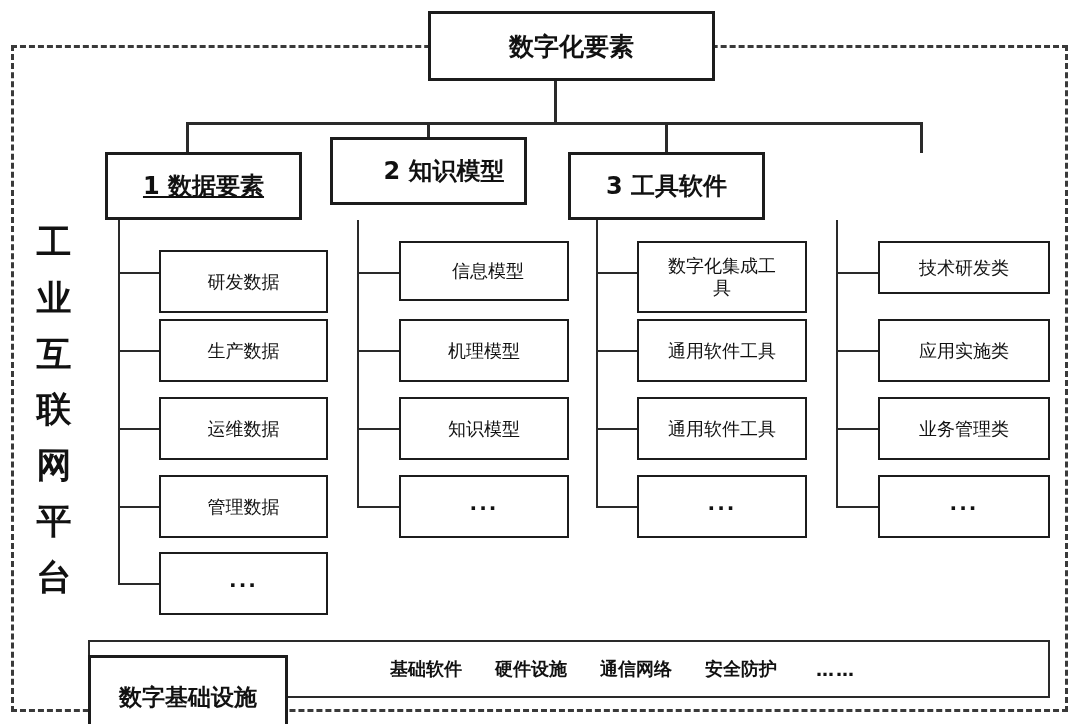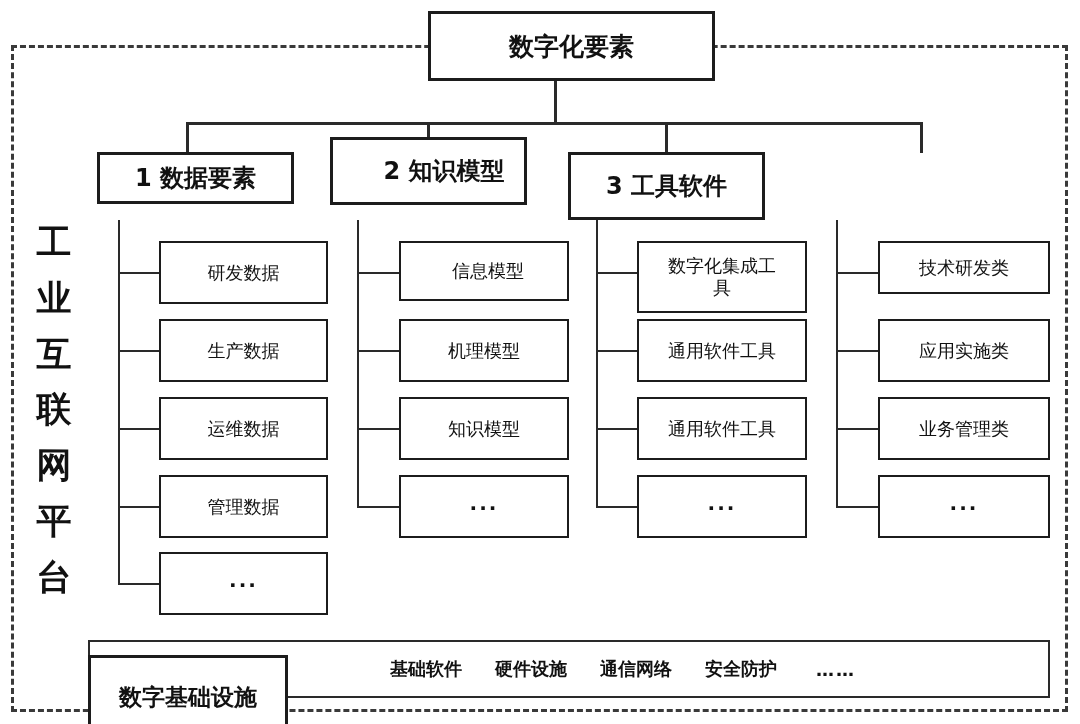--- a/index.html
+++ b/index.html
@@ -139,30 +139,30 @@
 
   <div class="line line-v" style="left:554px; top:81px; height:42px;"></div>
 
   <div class="line line-h" style="left:186px; top:122px; width:736px;"></div>
 
   <div class="line line-v" style="left:186px; top:122px; height:31px;"></div>
   <div class="line line-v" style="left:427px; top:122px; height:31px;"></div>
   <div class="line line-v" style="left:665px; top:122px; height:31px;"></div>
   <div class="line line-v" style="left:920px; top:122px; height:31px;"></div>
 
-  <div class="box box-cat" style="left:97px; top:152px; width:197px; height:52px;">1 数据要素</div>
+  <div class="box box-cat" style="left:105px; top:152px; width:197px; height:68px;text-decoration:underline;">1 数据要素</div>
 
   <div class="line line-thin-v" style="left:118px; top:220px; height:365px;"></div>
   <div class="line line-thin-h" style="left:118px; top:272px; width:42px;"></div>
   <div class="line line-thin-h" style="left:118px; top:350px; width:42px;"></div>
   <div class="line line-thin-h" style="left:118px; top:428px; width:42px;"></div>
   <div class="line line-thin-h" style="left:118px; top:506px; width:42px;"></div>
   <div class="line line-thin-h" style="left:118px; top:583px; width:42px;"></div>
 
-  <div class="box box-leaf" style="left:159px; top:241px; width:169px; height:63px;">研发数据</div>
+  <div class="box box-leaf" style="left:159px; top:250px; width:169px; height:63px;">研发数据</div>
   <div class="box box-leaf" style="left:159px; top:319px; width:169px; height:63px;">生产数据</div>
   <div class="box box-leaf" style="left:159px; top:397px; width:169px; height:63px;">运维数据</div>
   <div class="box box-leaf" style="left:159px; top:475px; width:169px; height:63px;">管理数据</div>
   <div class="box box-leaf ellipsis" style="left:159px; top:552px; width:169px; height:63px;">...</div>
 
   <div class="box box-cat" style="left:330px; top:137px; width:197px; height:68px;padding-left:31px;">2 知识模型</div>
   <div class="line line-thin-v" style="left:357px; top:220px; height:288px;"></div>
   <div class="line line-thin-h" style="left:357px; top:272px; width:43px;"></div>
   <div class="line line-thin-h" style="left:357px; top:350px; width:43px;"></div>
   <div class="line line-thin-h" style="left:357px; top:428px; width:43px;"></div>

